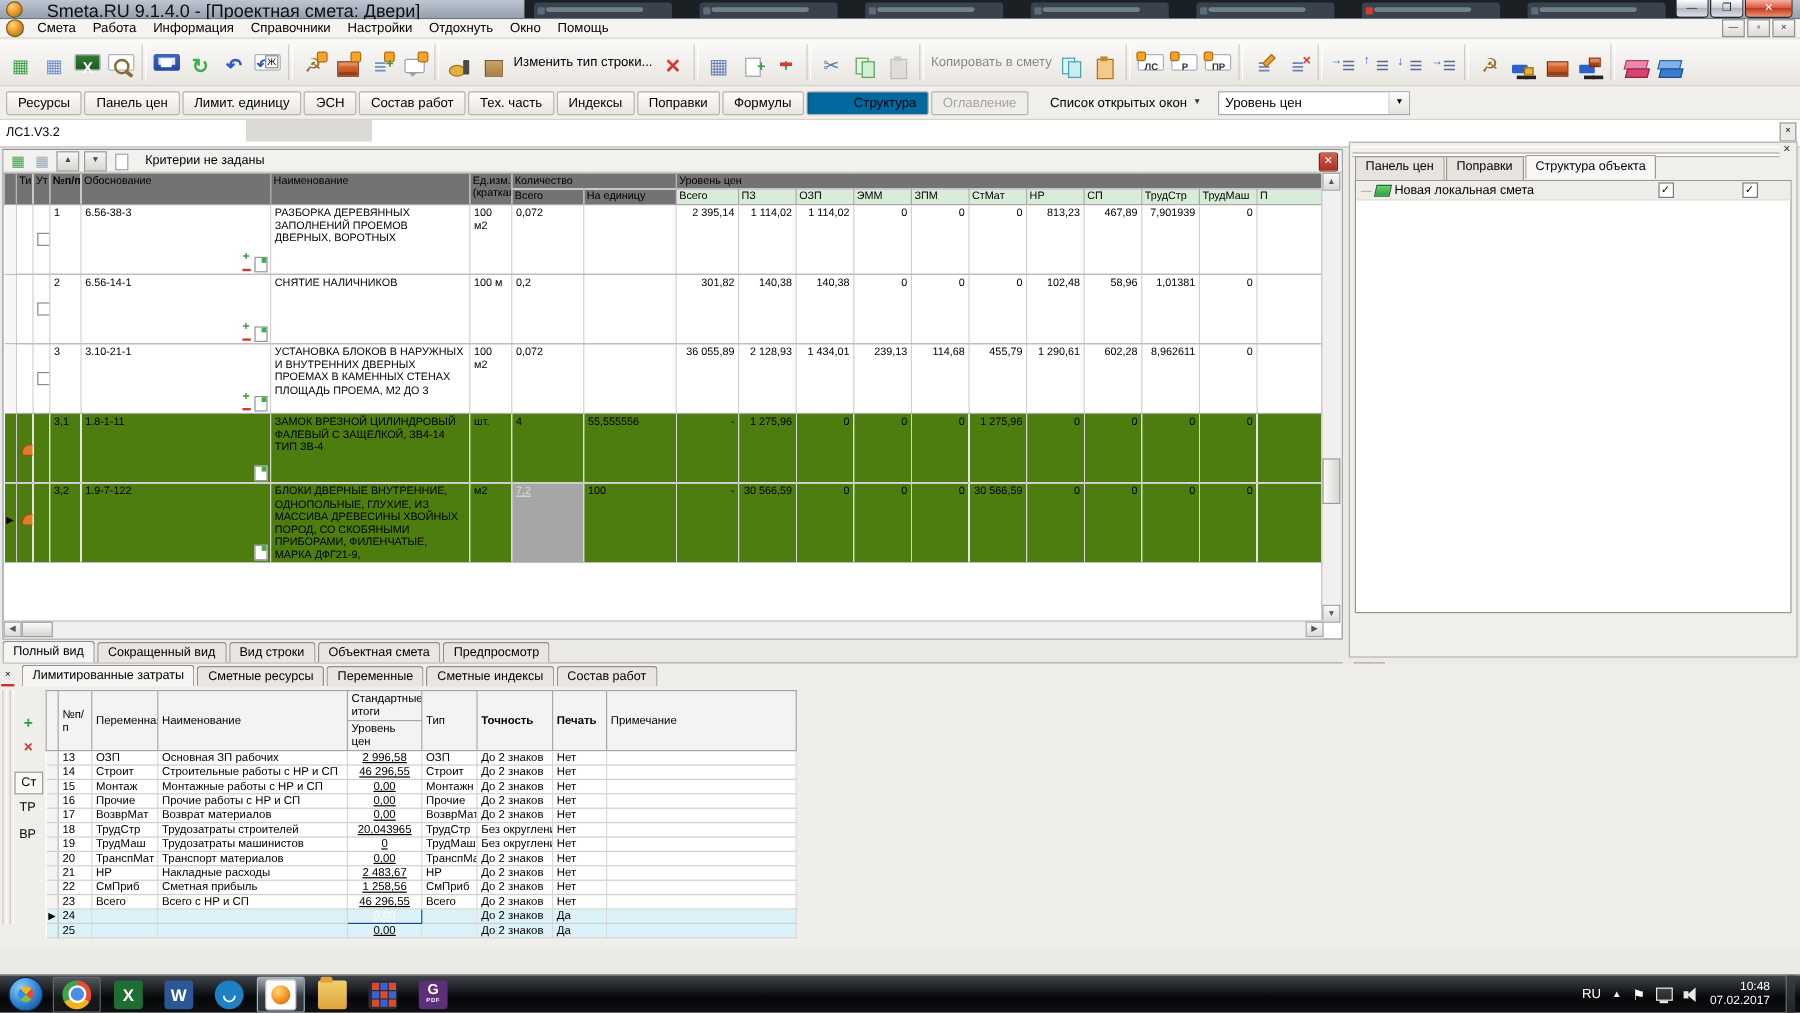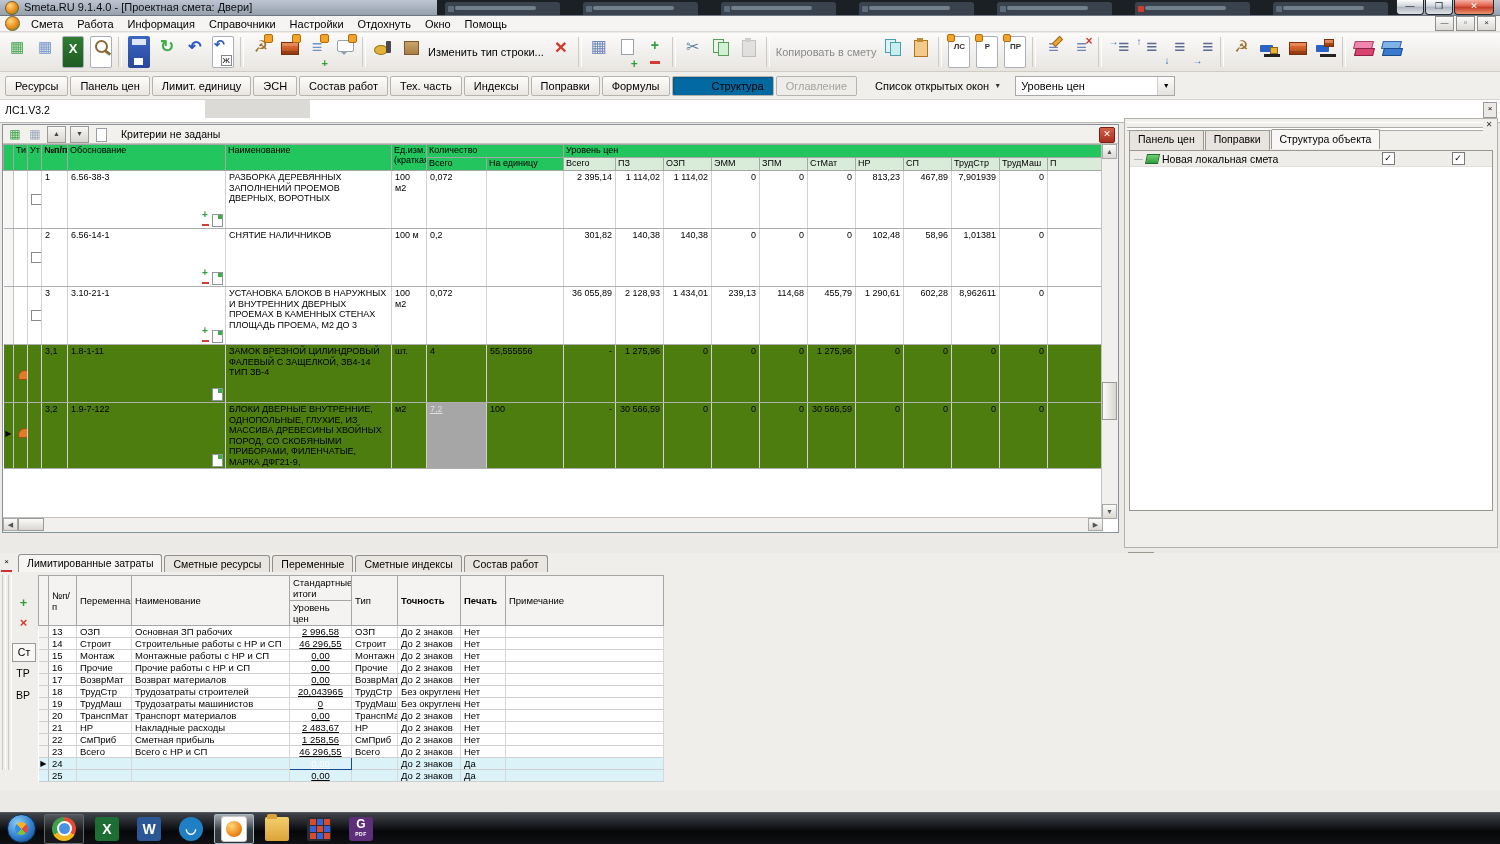--- a/index.html
+++ b/index.html
@@ -7,21 +7,21 @@
     font-family:"Liberation Sans",sans-serif;font-size:11px;color:#000;background:#eceae7;}
 
   
   .titlebar{position:absolute;left:0;top:0;width:1500px;height:15px;
     background:linear-gradient(#bdc6d1,#96a0ad);border-bottom:1px solid #6e7684;}
   .tb-dark{position:absolute;left:437px;top:0;width:983px;height:15px;background:#1b2025;}
   .tb-tab{position:absolute;top:2px;height:13px;width:115px;background:#3a434d;border-radius:3px 3px 0 0;}
   .tb-tab::before{content:"";position:absolute;left:10px;top:4px;right:24px;height:4px;background:#9fb3c2;opacity:.55;border-radius:2px;}
   .tb-fav{position:absolute;width:6px;height:6px;border-radius:1px;top:4px;left:3px;background:#5d6c7a;}
   .tb-fav.red{background:#d23b2e;}
-  .app-title{position:absolute;left:24px;top:1px;font-size:11px;color:#0b0d10;white-space:nowrap;}
+  .app-title{position:absolute;left:39px;top:1px;font-size:15px;color:#0b0d10;white-space:nowrap;}
   .app-orb{position:absolute;left:5px;top:1px;width:12px;height:12px;border-radius:50%;
     background:radial-gradient(circle at 35% 30%,#ffd87a,#f08a1d 55%,#3f9e3f 90%);border:1px solid #7a5b18;}
   .win-controls{position:absolute;right:6px;top:0;display:flex;gap:1px;}
   .wbtn{width:26px;height:14px;border:1px solid #23282e;border-top:none;border-radius:0 0 4px 4px;
     background:linear-gradient(#fdfdfd,#ced3d9 45%,#aeb5be 50%,#dfe3e8);
     font-size:9px;line-height:13px;text-align:center;color:#1c2227;}
   .wbtn.close{width:38px;background:linear-gradient(#f6b1a4,#df5a43 45%,#c13824 50%,#ec9470);color:#fff;}
 
   
   .menubar{position:absolute;left:0;top:16px;width:1500px;height:16px;background:#f5f4f2;
@@ -36,21 +36,21 @@
 
   
   .toolbar{position:absolute;left:0;top:33px;width:1500px;height:39px;box-sizing:border-box;
     background:linear-gradient(#fcfbfa,#e8e5e1);border-bottom:1px solid #cfccc7;
     display:flex;align-items:center;padding:0 3px;}
   .tsep{width:2px;height:30px;margin:0 3px;border-left:1px solid #cdcac5;border-right:1px solid #ffffff;flex:0 0 auto;}
   .tbtn{height:32px;display:flex;align-items:center;gap:3px;padding:0 3px;border-radius:2px;flex:0 0 auto;position:relative;}
   .tbtn.framed .ticon{border:1px solid #a9b0ba;background:#fff;border-radius:2px;}
   .tbtn.disabled{opacity:.45;filter:grayscale(.9);}
   .tlabel{font-size:11px;white-space:nowrap;}
-  .ticon{width:22px;height:32px;position:relative;display:inline-block;font-size:15px;line-height:22px;text-align:center;box-sizing:border-box;}
+  .ticon{width:22px;height:14px;position:relative;display:inline-block;font-size:15px;line-height:22px;text-align:center;box-sizing:border-box;}
   .badge{position:absolute;right:-1px;top:-2px;width:7px;height:7px;background:#f4a427;border:1px solid #b06c0d;border-radius:2px;}
 
   .i-tree-green::before{content:"▦";color:#3fa14a;}
   .i-tree-blue::before{content:"▦";color:#6f92c8;}
   .i-excel{background:linear-gradient(#2f7d32,#1d5c22)!important;border-radius:3px;}
   .i-excel::before{content:"X";color:#fff;font-weight:bold;font-size:13px;}
   .i-search::before{content:"";position:absolute;left:4px;top:3px;width:9px;height:9px;border:2px solid #8a6a33;border-radius:50%;}
   .i-search::after{content:"";position:absolute;left:13px;top:14px;width:7px;height:3px;background:#8a6a33;transform:rotate(38deg);}
   .i-save{background:linear-gradient(#3b66c4,#27479a)!important;border-radius:2px;}
   .i-save::before{content:"";position:absolute;left:4px;top:3px;right:4px;height:6px;background:#dfe7f5;}
@@ -134,21 +134,21 @@
   .mini-btn{width:17px;height:15px;border:1px solid #9a9a9a;background:linear-gradient(#f7f6f4,#d9d6d1);
     font-size:7px;line-height:14px;text-align:center;color:#444;}
   .mini.page::before{content:"";position:absolute;left:3px;top:1px;width:9px;height:12px;background:#fff;border:1px solid #9aa0a8;}
   .criteria{margin-left:8px;font-size:10.5px;}
   .doc-close{position:absolute;right:3px;top:2px;width:14px;height:14px;background:linear-gradient(#d4604c,#a8301e);
     border:1px solid #7c1f10;color:#fff;font-size:9px;line-height:13px;text-align:center;border-radius:2px;}
 
   
   .gridwrap{position:absolute;left:0;top:19px;width:1098px;height:360px;overflow:hidden;}
   table.g{border-collapse:collapse;table-layout:fixed;width:1098px;}
-  .g th{border:1px solid #a6a6a6;background:#22c55e;font-weight:normal;text-align:left;font-size:9px;
+  .g th{border:1px solid #a6a6a6;background:#737373;font-weight:normal;text-align:left;font-size:9px;
     padding:0 2px;vertical-align:top;overflow:hidden;white-space:nowrap;}
   .g th.green{background:#d9ecd9;}
   .g td{border-right:1px solid #d2d2d2;border-bottom:1px solid #aeaeae;padding:1px 3px;vertical-align:top;
     font-size:9px;line-height:10.5px;overflow:hidden;position:relative;}
   .g tr.pink td{background:#4d7c0f;}
   .g td.num{text-align:right;white-space:nowrap;}
   .g td.graysel{background:#a6a6a6 !important;color:#dedede;text-decoration:underline;}
   .g .rowmark{border-right:1px solid #c2c2c2;background:#f7f6f4;padding:0;text-align:center;font-size:8px;}
   .chk{display:block;width:9px;height:9px;border:1px solid #8a8a8a;background:#fff;margin:22px auto 0;}
   .mound{display:block;width:13px;height:8px;margin:24px 0 0 1px;background:#e07b28;border:1px solid #9c4f12;border-radius:7px 7px 2px 2px;}
@@ -733,20 +733,27 @@
           </div>
         <div style="flex:1">
             <div class="cbx">✓</div>
           </div>
       </div>
     </div>
   </div>
   <div class="rp-mini" style="left:1128px;top:552px"></div>
   <div class="rp-mini" style="left:1141px;top:552px"></div>
 
+  <div class="viewtabs" id="viewtabs">
+      <div class="vtab active">Полный вид</div>
+      <div class="vtab">Сокращенный вид</div>
+      <div class="vtab">Вид строки</div>
+      <div class="vtab">Объектная смета</div>
+      <div class="vtab">Предпросмотр</div>
+    </div>
 
   <div class="lowerpane">
     <div class="lp-close">×</div>
     <div class="lowertabs" id="lowertabs">
         <div class="vtab active">Лимитированные затраты</div>
         <div class="vtab">Сметные ресурсы</div>
         <div class="vtab">Переменные</div>
         <div class="vtab">Сметные индексы</div>
         <div class="vtab">Состав работ</div>
       </div>
@@ -963,15 +970,27 @@
         <div class="tkbtn">
           <div class="tk tk-folder"></div>
         </div>
         <div class="tkbtn">
           <div class="tk tk-defrag"></div>
         </div>
         <div class="tkbtn">
           <div class="tk tk-pdf">G<small>PDF</small></div>
         </div>
       </span>
+    <div class="tray">
+      <span class="lang">RU</span>
+      <span class="up">▲</span>
+      <span class="flagic">⚑</span>
+      <span class="neticon"></span>
+      <span class="spk"></span>
+      <div class="clock">
+        <div>10:48</div>
+        <div>07.02.2017</div>
+      </div>
+      <div class="showdesk"></div>
+    </div>
   </div>
 
 </div>
 
 </body></html>

